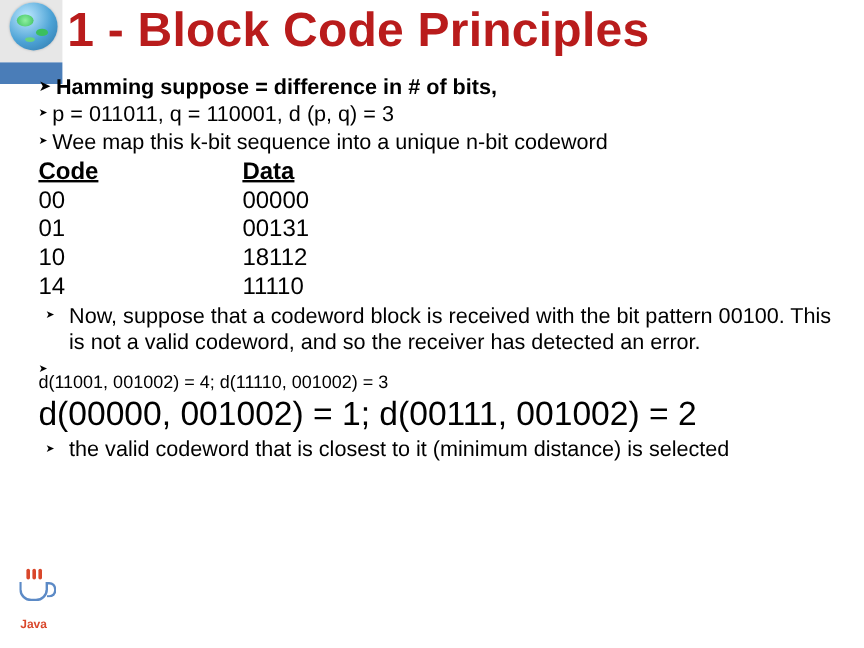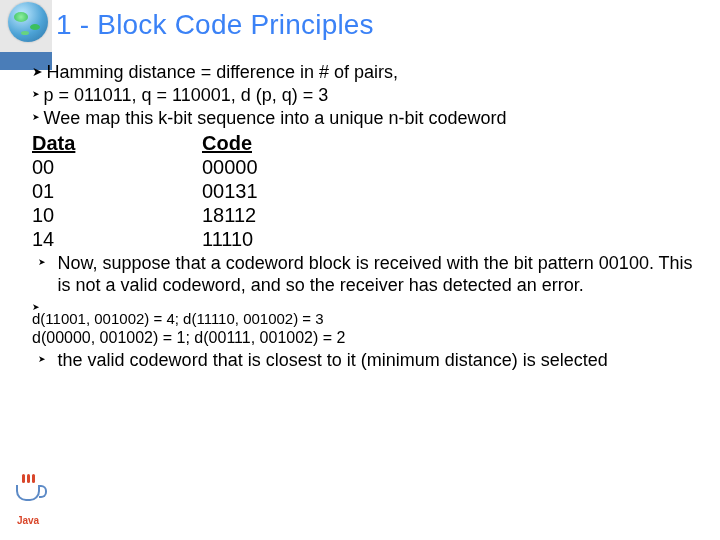--- a/index.html
+++ b/index.html
@@ -1,26 +1,26 @@
 <!DOCTYPE html>
 <html><head>
 <meta charset="utf-8">
 <style>
   html,body{margin:0;padding:0;width:720px;height:540px;background:#fff;font-family:Arial,Helvetica,sans-serif;overflow:hidden}
   .slide{position:relative;width:720px;height:540px}
   .top-stripe{position:absolute;left:0;top:0;width:52px;height:52px;background:#e7e7e7}
   .blue-bar{position:absolute;left:0;top:52px;width:52px;height:18px;background:#4a7db8}
   .globe{position:absolute;left:8px;top:2px;width:40px;height:40px;border-radius:50%;background:radial-gradient(circle at 35% 30%,#bfe9ff 0%,#4da3d6 55%,#2c73a6 100%);box-shadow:0 0 2px rgba(0,0,0,.25)}
   .globe:after{content:"";position:absolute;left:6px;top:10px;width:14px;height:10px;border-radius:50%;background:radial-gradient(circle,#8ef0a0 0%,#3bbf5f 100%);box-shadow:14px 10px 0 -2px #3bbf5f,4px 16px 0 -3px #67d280}
-  .title{position:absolute;left:56px;top:0;width:650px;height:54px;font-size:28px;font-weight:400;color:#3b82f6;letter-spacing:.2px;line-height:50px}
+  .title{position:absolute;left:56px;top:0;width:650px;height:54px;font-size:40px;font-weight:700;color:#b91c1c;letter-spacing:.2px;line-height:50px}
   .body{position:absolute;left:32px;top:62px;width:670px;color:#000;font-size:18px;line-height:1.22}
   .bl{display:flex;align-items:flex-start;margin:0 0 1px 0}
   .m{font-family:'Segoe UI Symbol',Arial;font-size:.7em;color:#000;margin-right:4px;position:relative;top:.25em}
   .ms{font-size:.5em;top:.5em}
-  .bold{font-weight:400}
+  .bold{font-weight:700}
   .tbl{display:grid;grid-template-columns:170px auto;margin-left:0;font-size:20px;line-height:1.2}
   .tbl .h{font-weight:700;text-decoration:underline}
   .ind{padding-left:24px;text-indent:-24px}
   .java{position:absolute;left:6px;bottom:14px;width:44px}
   .java .cup{width:20px;height:14px;border:2px solid #5c8ac6;border-top:none;border-radius:0 0 10px 10px;margin:0 auto;position:relative}
   .java .cup:after{content:"";position:absolute;right:-9px;top:0;width:6px;height:9px;border:2px solid #5c8ac6;border-left:none;border-radius:0 6px 6px 0}
   .java .steam{width:3px;height:9px;background:#d9472b;margin:0 auto 2px;border-radius:2px;box-shadow:-5px 0 #d9472b,5px 0 #d9472b}
   .java .txt{text-align:center;font:700 10px Arial;color:#d9472b;margin-top:14px}
 </style>
 </head>
@@ -30,57 +30,57 @@
   <div class="top-stripe"></div>
   <div class="blue-bar"></div>
   <div class="globe"></div>
 
   <div class="title">1 - Block Code Principles</div>
 
   <div class="body">
 
     <div class="bl">
       <span class="m">➤</span>
-      <span><span class="bold">Hamming</span> <span class="bold">distance = difference in # of pairs,</span></span>
+      <span><span class="bold">Hamming</span> <span class="bold">suppose = difference in # of bits,</span></span>
     </div>
 
     <div class="bl">
       <span class="m ms">➤</span>
       <span>p = 011011, q = 110001, d (p, q) = 3</span>
     </div>
 
     <div class="bl">
       <span class="m ms">➤</span>
       <span>Wee map this k-bit sequence into a unique n-bit codeword</span>
     </div>
 
     <div class="tbl">
+      <div class="h">Code</div>
       <div class="h">Data</div>
-      <div class="h">Code</div>
       <div>00</div>
         <div>00000</div>
       <div>01</div>
         <div>00131</div>
       <div>10</div>
         <div>18112</div>
       <div>14</div>
         <div>11110</div>
     </div>
 
     <div class="bl" style="margin-top:2px">
       <span class="m ms" style="margin-left:6px;margin-right:12px">➤</span>
       <span>Now, suppose that a codeword block is received with the bit pattern 00100. This is not a valid codeword, and so the receiver has detected an error.</span>
     </div>
 
     <div class="bl">
       <span class="m ms">➤</span>
     </div>
 
     <div class="ind" style="font-size:15px">d(11001, 001002) = 4; d(11110, 001002) = 3</div>
-    <div class="ind" style="font-size:16px">d(00000, 001002) = 1; d(00111, 001002) = 2</div>
+    <div class="ind" style="font-size:28px">d(00000, 001002) = 1; d(00111, 001002) = 2</div>
 
     <div class="bl" style="margin-top:2px">
       <span class="m ms" style="margin-left:6px;margin-right:12px">➤</span>
       <span>the valid codeword that is closest to it (minimum distance) is selected</span>
     </div>
 
   </div>
 
   <div class="java">
     <div class="steam"></div>

